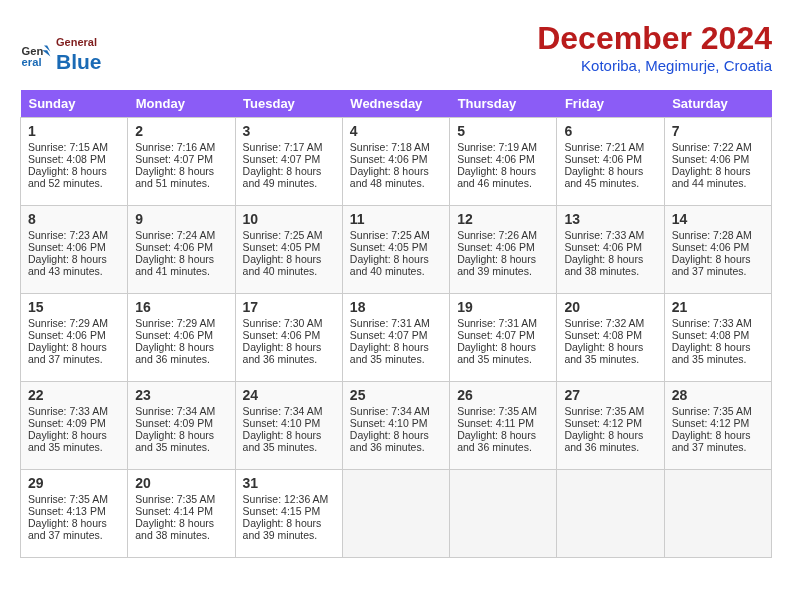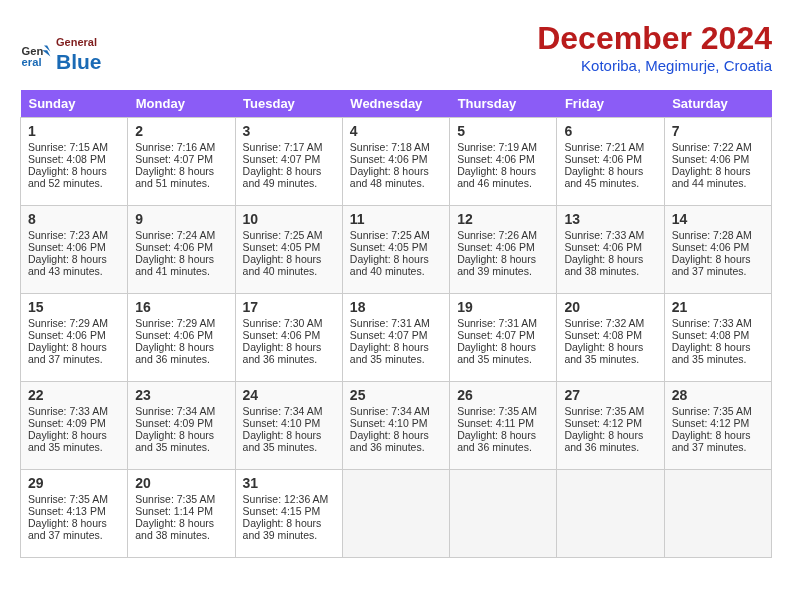--- a/index.html
+++ b/index.html
@@ -230,21 +230,21 @@
         <span>Sunset: 4:12 PM</span><br>
         <span>Daylight: 8 hours and 37 minutes.</span></td>
       </tr>
       <tr>
         <td><span class="day-num">29</span>
         <span>Sunrise: 7:35 AM</span><br>
         <span>Sunset: 4:13 PM</span><br>
         <span>Daylight: 8 hours and 37 minutes.</span></td>
         <td><span class="day-num">20</span>
         <span>Sunrise: 7:35 AM</span><br>
-        <span>Sunset: 1:14 PM</span><br>
+        <span>Sunset: 4:14 PM</span><br>
         <span>Daylight: 8 hours and 38 minutes.</span></td>
         <td><span class="day-num">31</span>
         <span>Sunrise: 12:36 AM</span><br>
         <span>Sunset: 4:15 PM</span><br>
         <span>Daylight: 8 hours and 39 minutes.</span></td>
         <td class="empty"></td>
         <td class="empty"></td>
         <td class="empty"></td>
         <td class="empty"></td>
       </tr>

